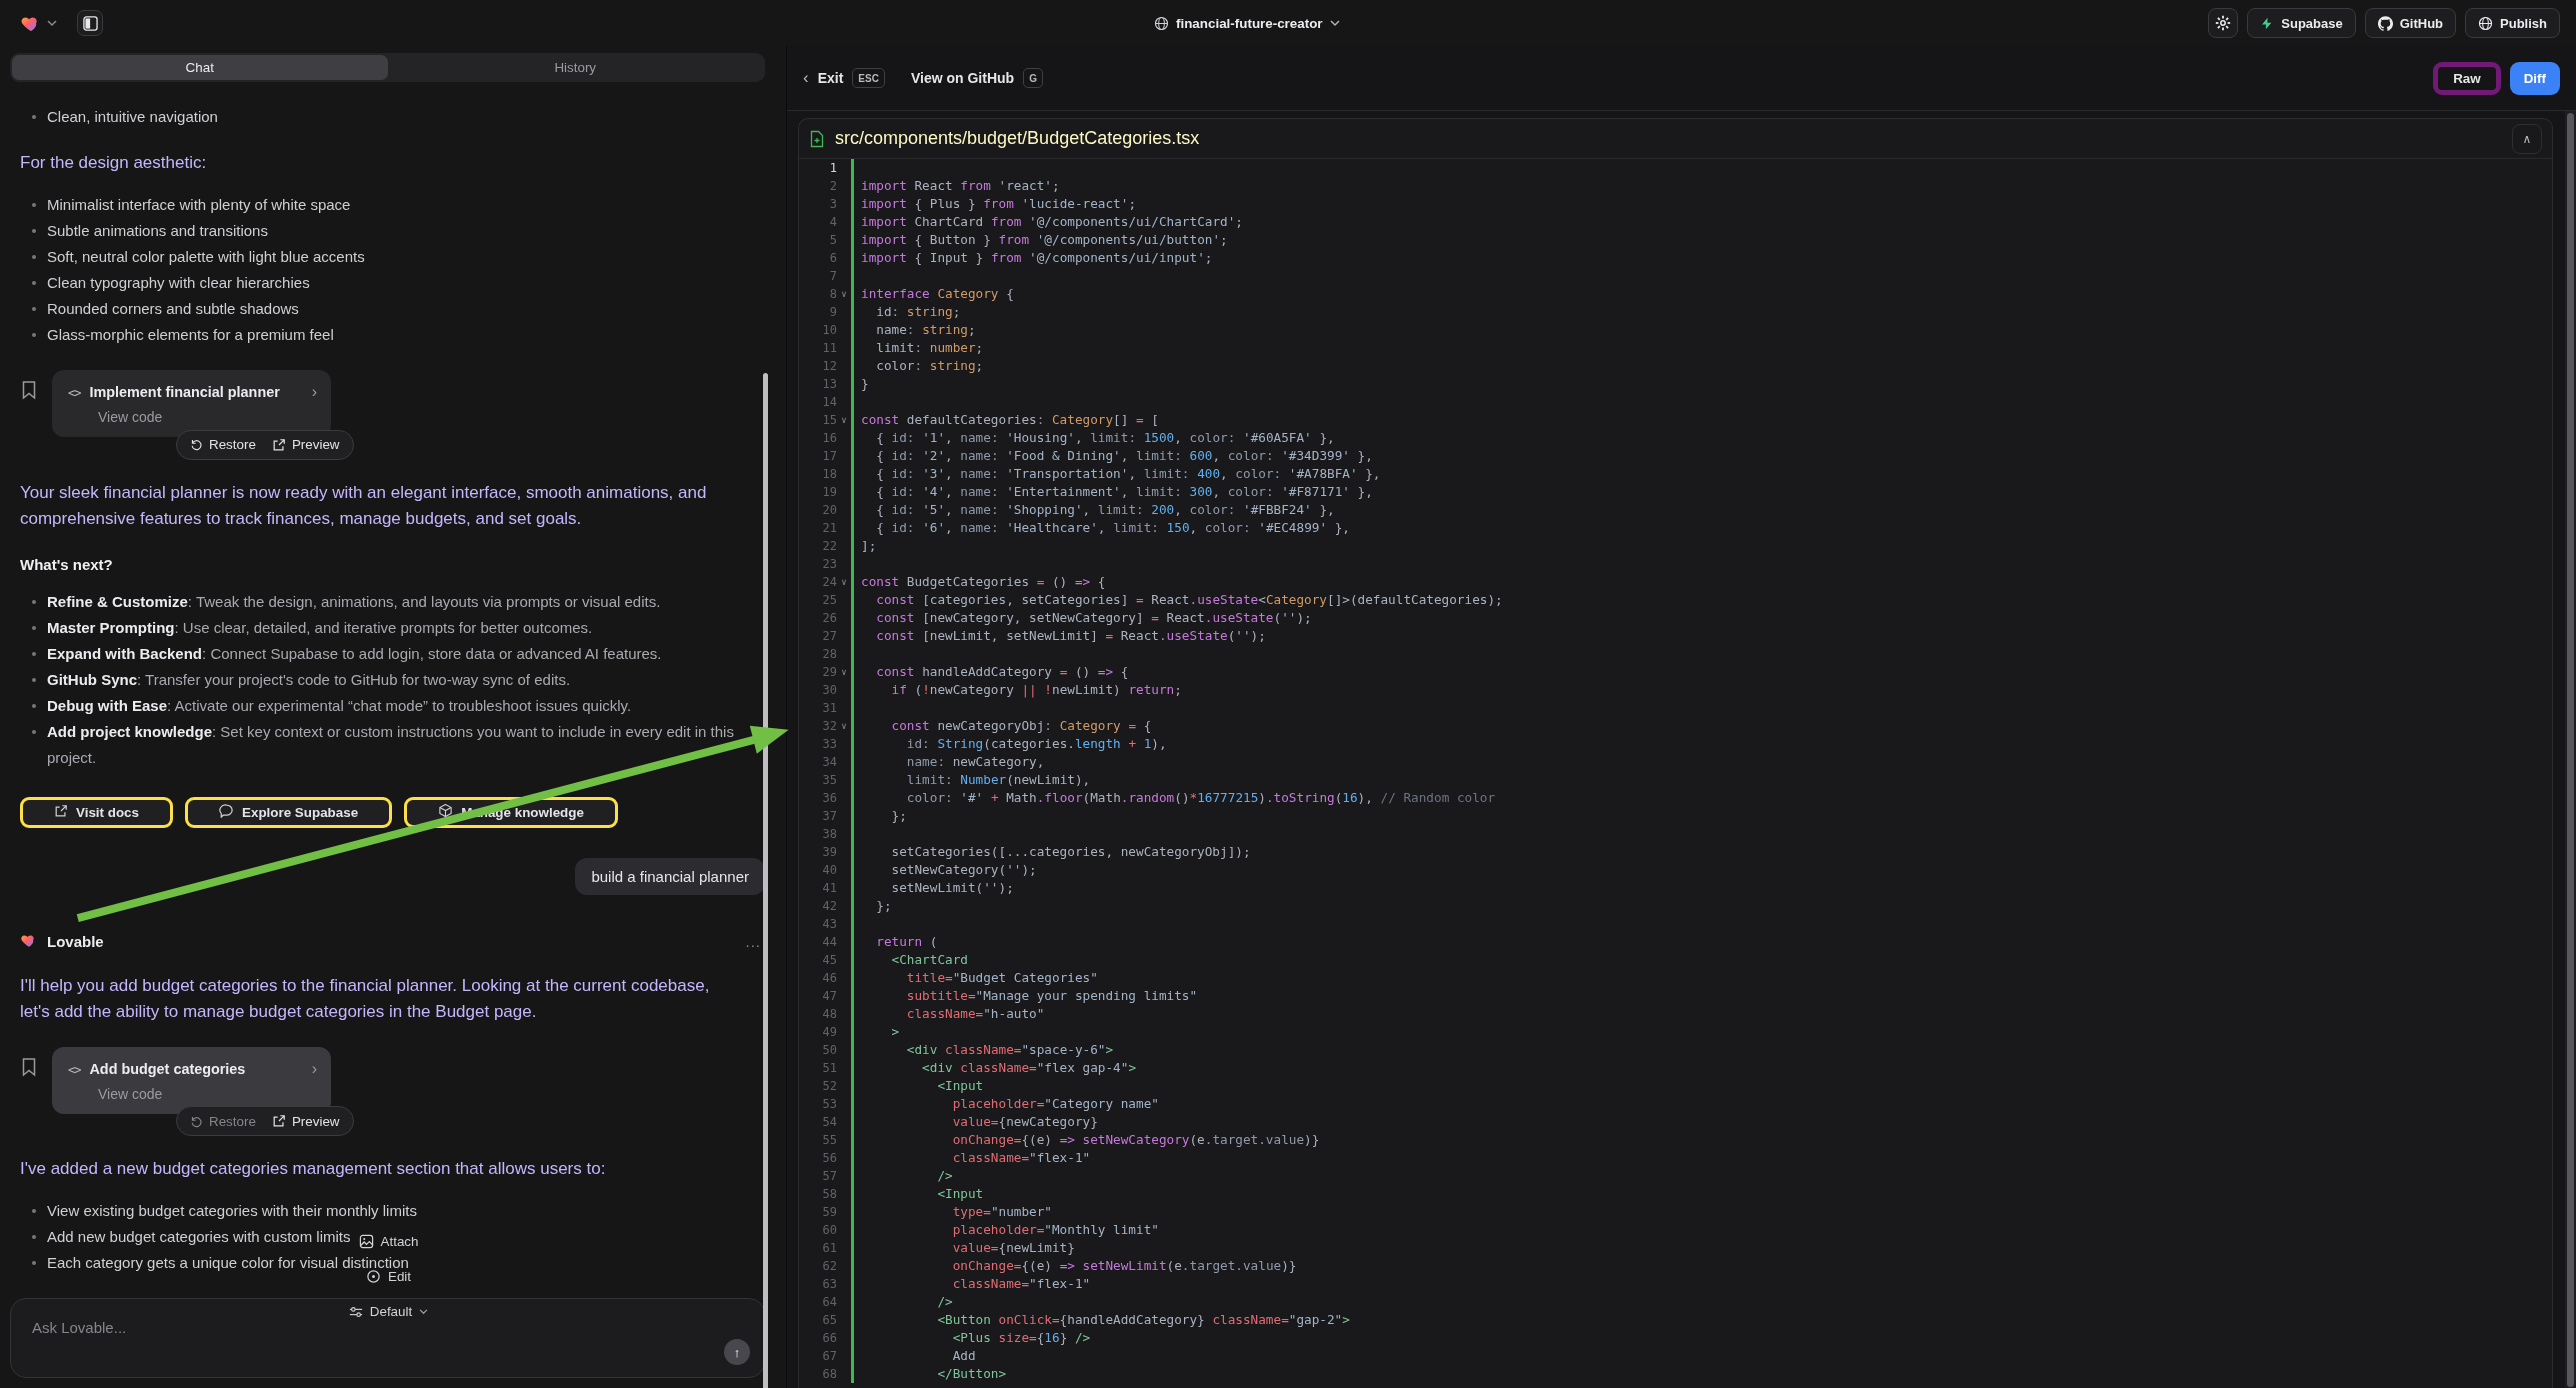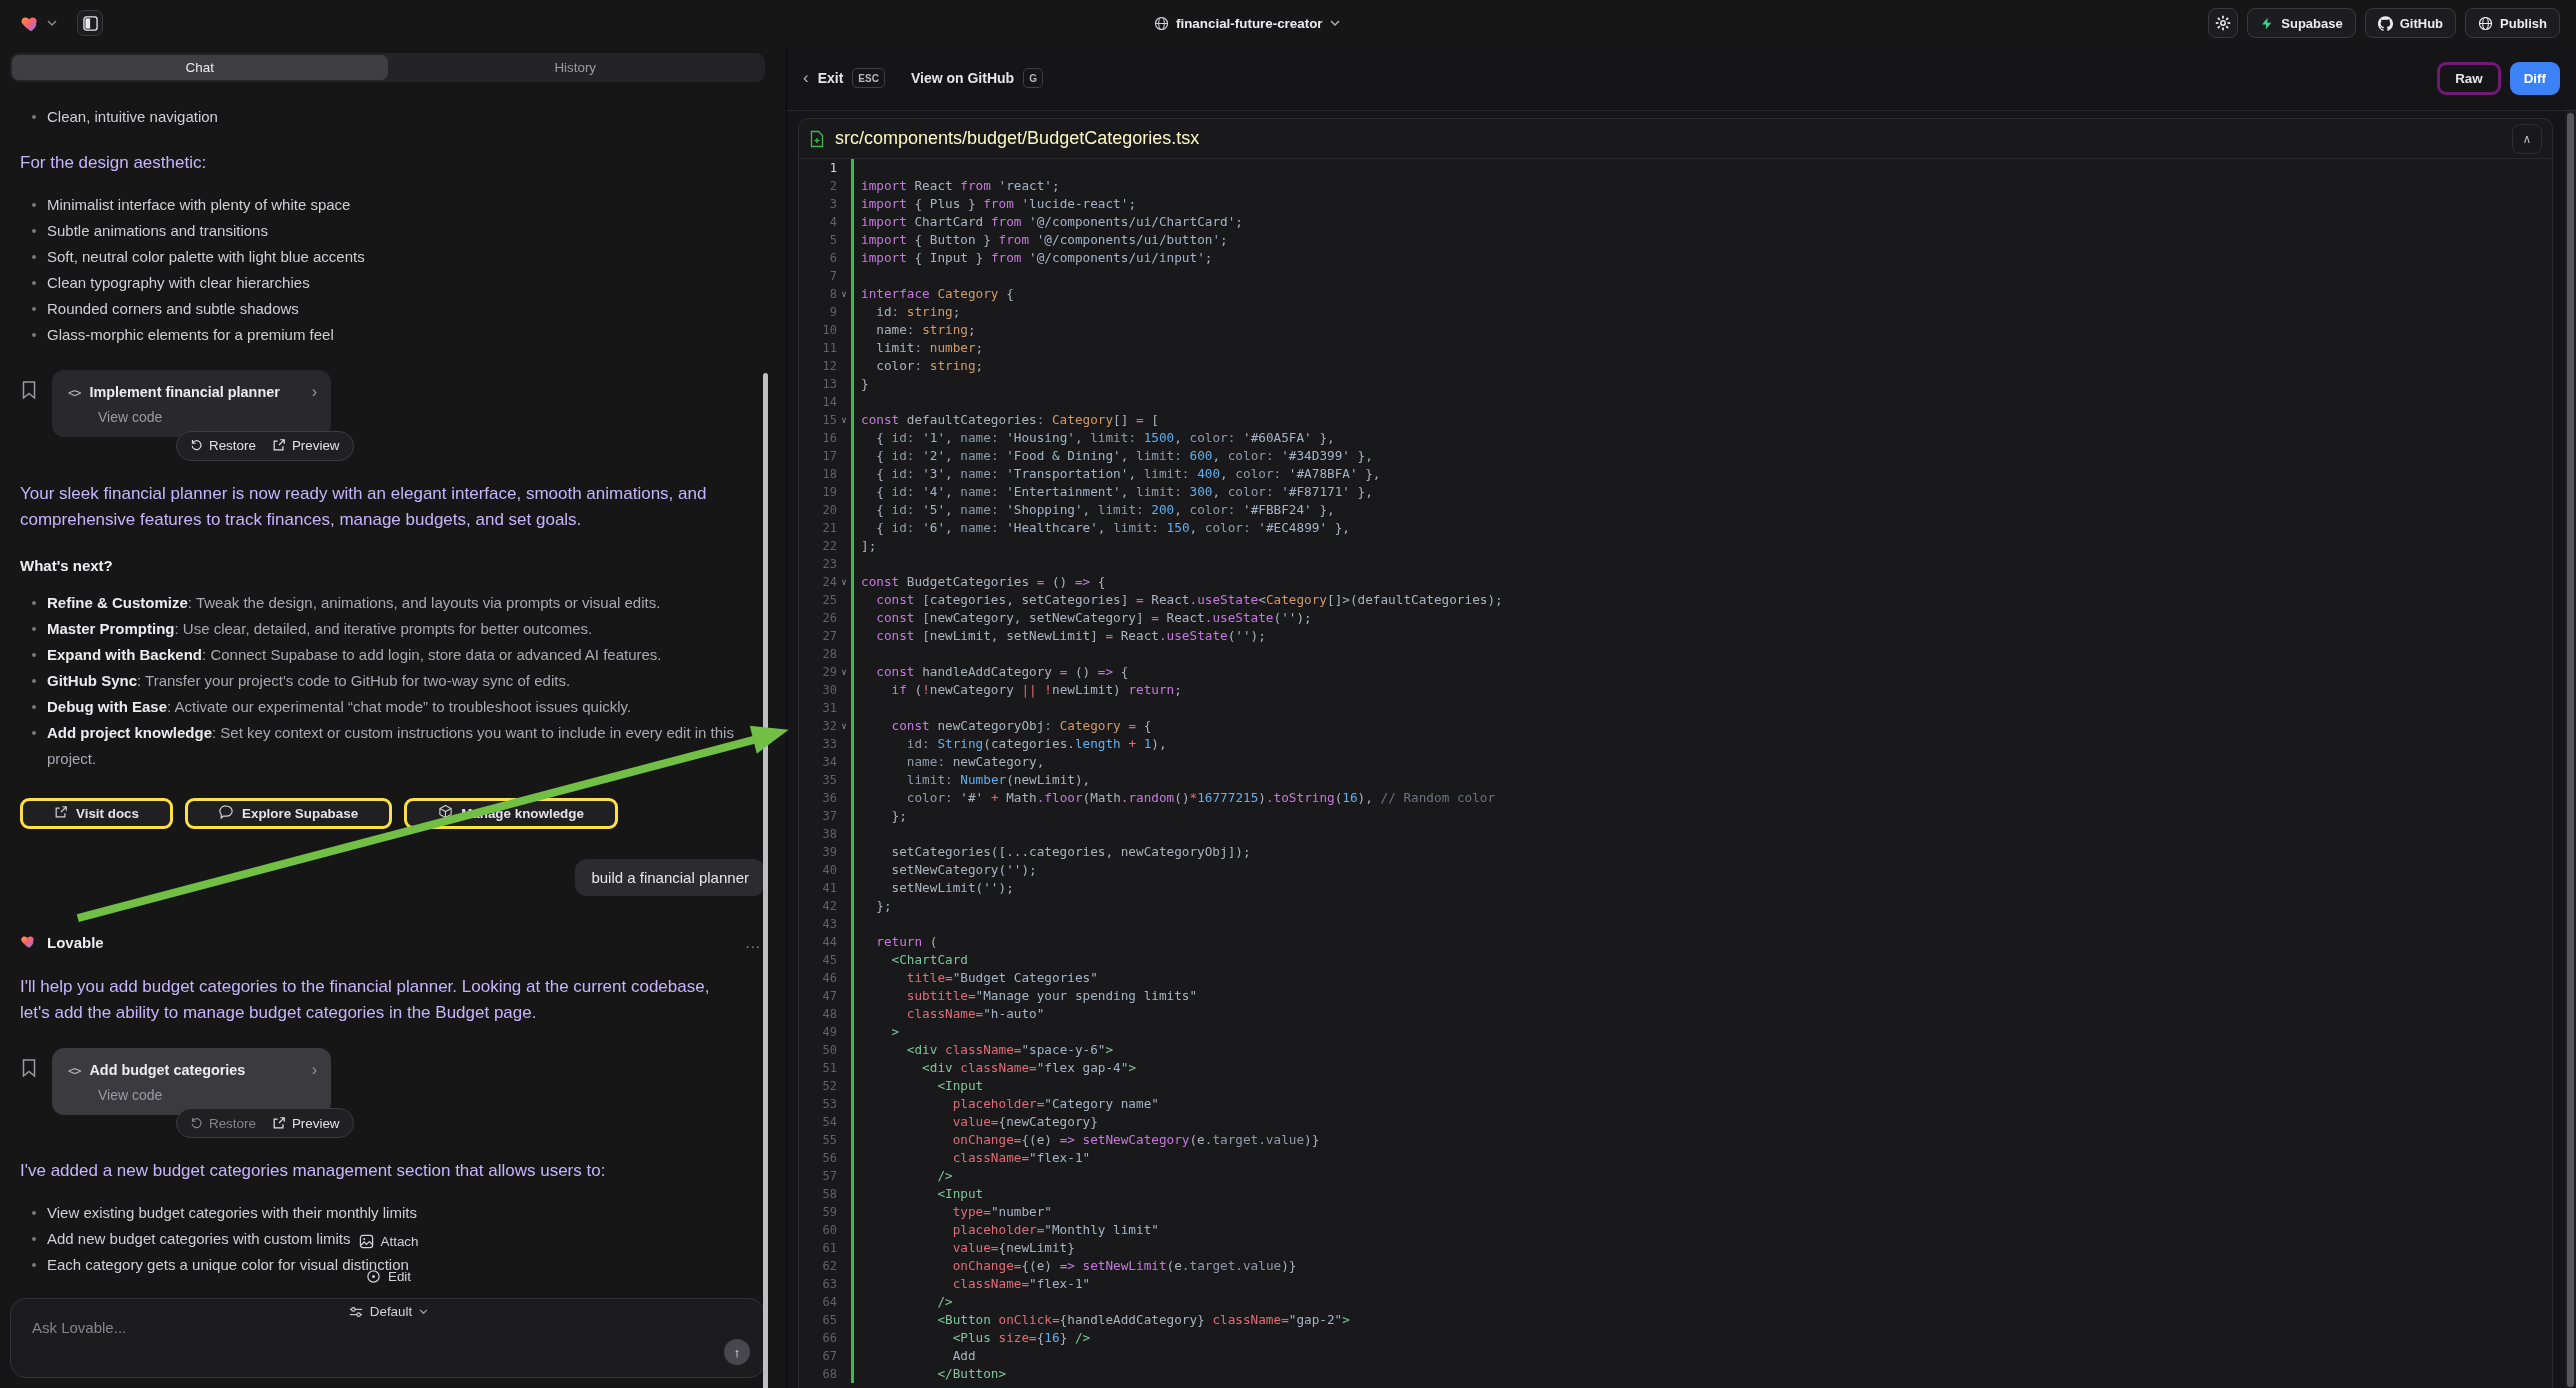--- a/index.html
+++ b/index.html
@@ -41,21 +41,21 @@
   .bm { width:20px; height:20px; margin-top:10px; flex:none; }
   .vcard { width:279px; border-radius:12px; background:#29292c; padding:13px 14px 12px 16px; }
   .vcard.hl { background:#3a3a3f; }
   .vcard-row1 { display:flex; align-items:center; gap:9px; }
   .vcard-label { font-size:14.4px; font-weight:600; color:#ececf0; flex:1; }
   .vcard-chev { color:#9a9aa0; font-size:16px; }
   .vcard-sub { margin:8px 0 0 30px; font-size:14px; color:#9a9aa0; }
   .codeglyph { font-family:"DejaVu Sans Mono", monospace; font-size:12px; color:#b9b9bf; letter-spacing:-1px; }
   .pill { position:relative; margin:-13px 0 0 124px; display:inline-flex; align-items:center; gap:16px;
     height:30px; padding:0 13px; background:#202023; border:1px solid #3c3c40; border-radius:16px; z-index:3; }
-  .pill-item { display:flex; align-items:flex-start; gap:6px; font-size:13.4px; color:#e2e2e6; }
+  .pill-item { display:flex; align-items:center; gap:6px; font-size:13.4px; color:#e2e2e6; }
   .pill-item.disabled { color:#85858b; }
   .chips { margin-top:26px; display:flex; gap:12px; }
   .chip { height:31px; display:flex; align-items:center; gap:8px; padding:0 31px; background:#202023;
     border:3px solid #fde047; border-radius:9px; font-size:13.4px; color:#e4e4e8; font-weight:600; }
   .bubble-row { display:flex; justify-content:flex-end; margin-top:30px; }
   .bubble { background:#2c2c30; border-radius:12px; padding:10px 16px; font-size:15px; color:#e6e6ea; }
   .lov-head { margin-top:36px; display:flex; align-items:center; gap:9px; }
   .lov-head .name { font-size:15px; font-weight:600; color:#ececf0; flex:1; }
   .dots { color:#8a8a90; font-size:15px; letter-spacing:1px; margin-right:4px; }
 
@@ -73,21 +73,21 @@
   
   .codepanel { position:absolute; left:786px; top:46px; width:1790px; height:1342px; background:#151517;
     border-left:1px solid #0a0a0b; }
   .code-head { position:absolute; left:0; top:0; width:100%; height:65px; border-bottom:1px solid #29292c;
     display:flex; align-items:center; padding:0 16px; gap:26px; }
   .ch-item { display:flex; align-items:center; gap:9px; color:#e6e6e9; font-size:14px; font-weight:600; }
   .kbd { height:20px; min-width:20px; padding:0 5px; border:1px solid #3f3f43; border-radius:5px;
     font-size:10px; color:#b8b8bd; display:flex; align-items:center; justify-content:center; font-weight:700; }
   .back { color:#b8b8bd; font-size:17px; font-weight:400; }
   .ch-right { margin-left:auto; display:flex; gap:9px; }
-  .raw-btn { height:33px; padding:0 15px; border:3px solid #701a75; border-radius:9px; background:transparent;
+  .raw-btn { height:33px; padding:0 15px; border:5px solid #701a75; border-radius:9px; background:transparent;
     color:#e6e6e9; font-size:13.4px; font-weight:600; display:flex; align-items:center; }
   .diff-btn { height:33px; padding:0 14px; border-radius:9px; background:#3b82f6; color:#fff;
     font-size:13.4px; font-weight:600; display:flex; align-items:center; }
   .filecard { position:absolute; left:11px; top:72px; width:1755px; height:1271px; background:#19191b;
     border:1px solid #2c2c2f; border-bottom:none; border-radius:10px 10px 0 0; overflow:hidden; }
   .path-row { height:40px; display:flex; align-items:center; gap:10px; padding:0 10px 0 10px;
     border-bottom:1px solid #29292c; }
   .path-text { font-family:Liberation Sans, sans-serif; font-size:18px; color:#fef9c3; flex:1; }
   .collapse-btn { width:30px; height:30px; border:1px solid #2f2f33; border-radius:8px; color:#b8b8bd;
     display:flex; align-items:center; justify-content:center; font-size:12px; }

